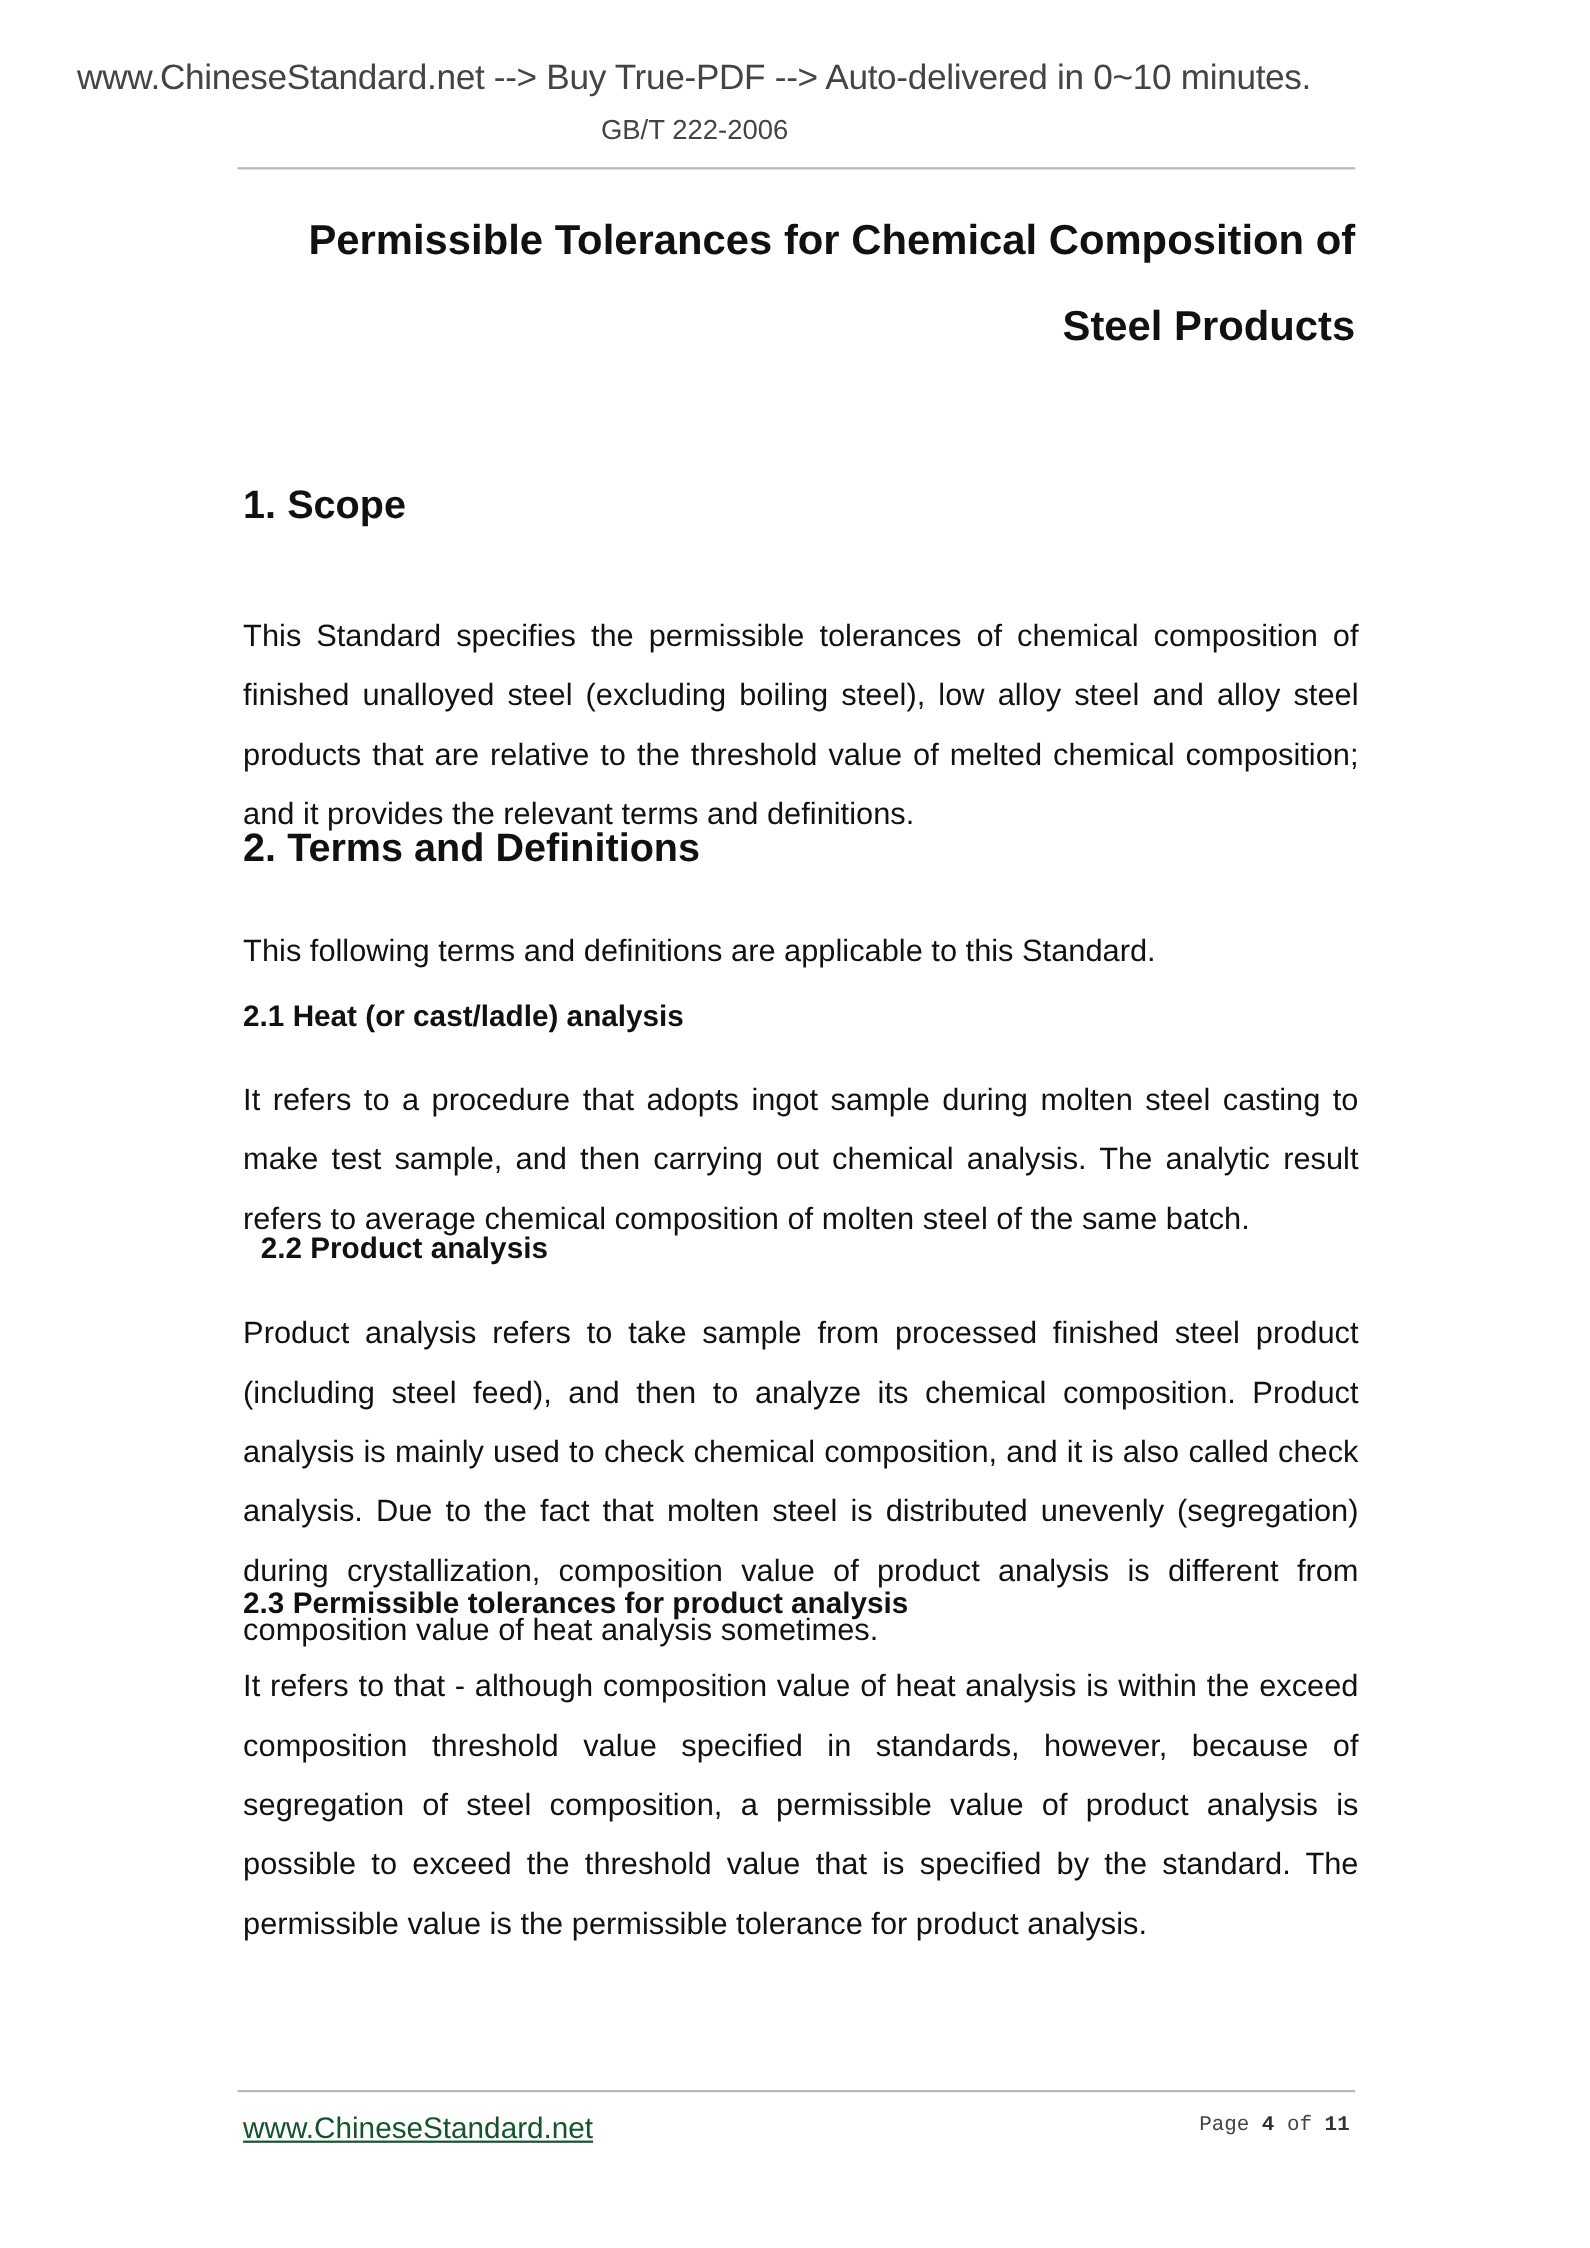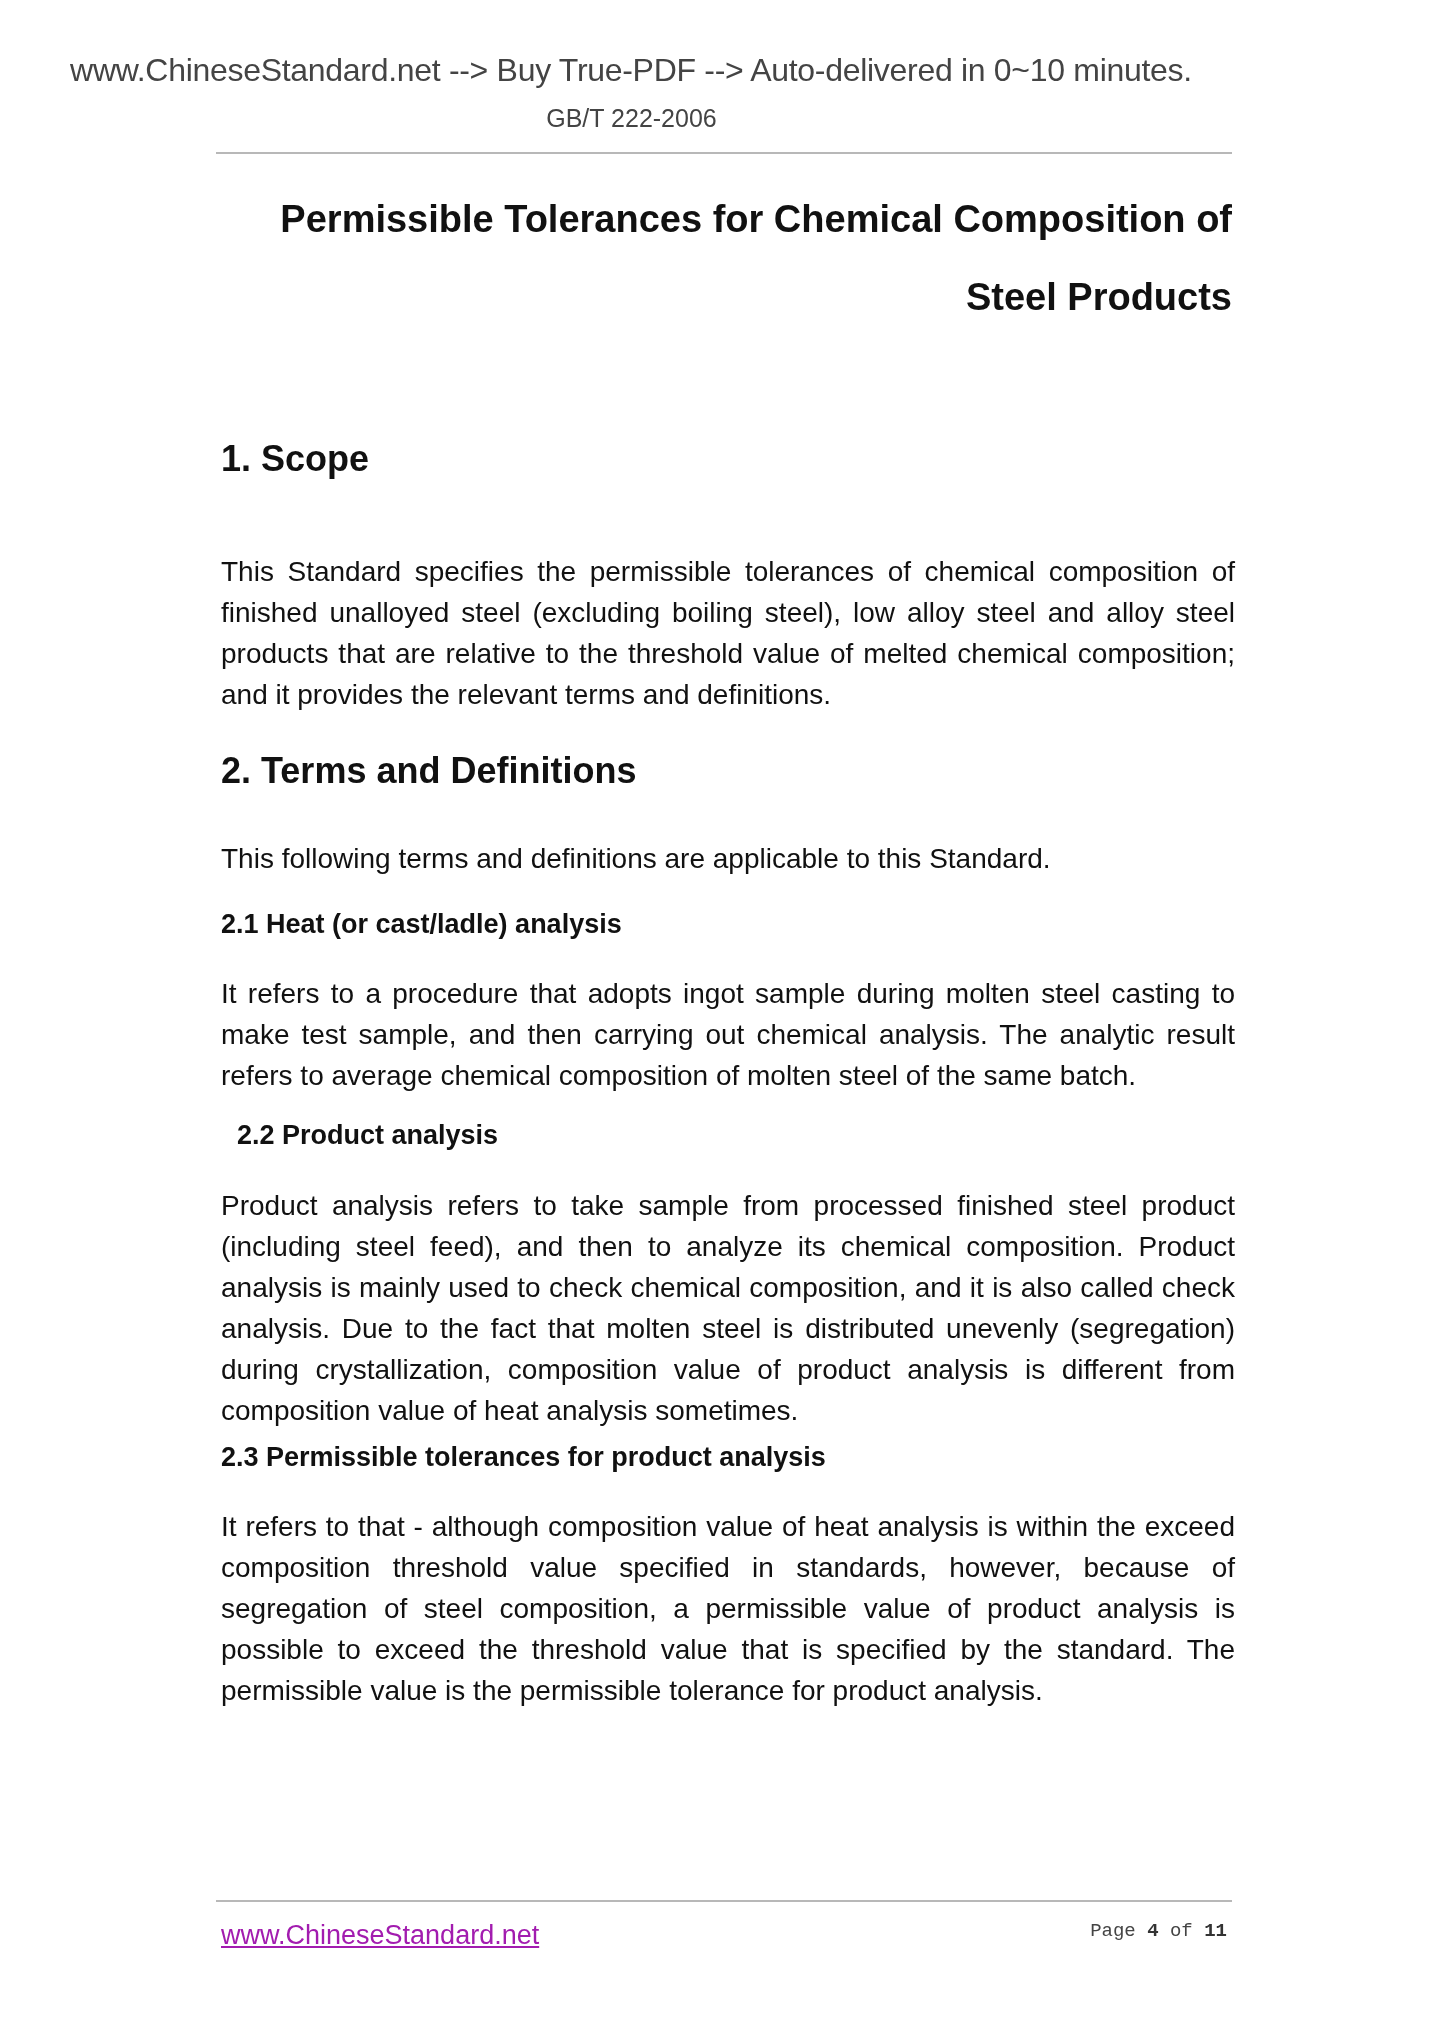--- a/index.html
+++ b/index.html
@@ -5,23 +5,23 @@
   html, body { margin: 0; padding: 0; background: #ffffff; }
   body { width: 1445px; height: 2044px; position: relative; overflow: hidden; font-family: "Liberation Sans", sans-serif; color: #111; }
   .header-line1 { position: absolute; top: 52px; left: 0; width: 1262px; text-align: center; font-size: 32px; color: #444; letter-spacing: -0.3px; }
   .header-line2 { position: absolute; top: 104px; left: 0; width: 1263px; text-align: center; font-size: 25px; color: #444; }
   .header-rule { position: absolute; top: 152px; left: 216px; width: 1016px; height: 2px; background: #b8b8b8; }
   .doc-title { position: absolute; left: 216px; width: 1016px; text-align: right; font-weight: bold; font-size: 38px; color: #111; }
   .t1 { top: 198px; }
   .t2 { top: 276px; }
   .h1 { font-weight: bold; font-size: 36px; position: absolute; left: 221px; }
   .h2 { font-weight: bold; font-size: 27px; position: absolute; left: 221px; }
-  .para { position: absolute; left: 221px; width: 1014px; font-size: 28px; line-height: 41px; text-align: justify; color: #111; }
+  .para { position: absolute; left: 221px; width: 1014px; font-size: 28px; line-height: 54px; text-align: justify; color: #111; }
   .footer-rule { position: absolute; top: 1900px; left: 216px; width: 1016px; height: 2px; background: #b8b8b8; }
-  .footer-link { position: absolute; top: 1920px; left: 221px; font-size: 27px; color: #a21caf; text-decoration: underline; text-align: right; }
+  .footer-link { position: absolute; top: 1920px; left: 221px; font-size: 27px; color: #14532d; text-decoration: underline; text-align: right; }
   .footer-page { position: absolute; top: 1920px; right: 218px; font-size: 19px; color: #444; font-family: Liberation Mono, monospace; }
   .footer-page b { font-weight: bold; color: #333; }
 </style>
 </head>
 <body>
 
 <div>
   <div class="header-line1">www.ChineseStandard.net --&gt; Buy True-PDF --&gt; Auto-delivered in 0~10 minutes.</div>
   <div class="header-line2">GB/T 222-2006</div>
   <div class="header-rule"></div>

